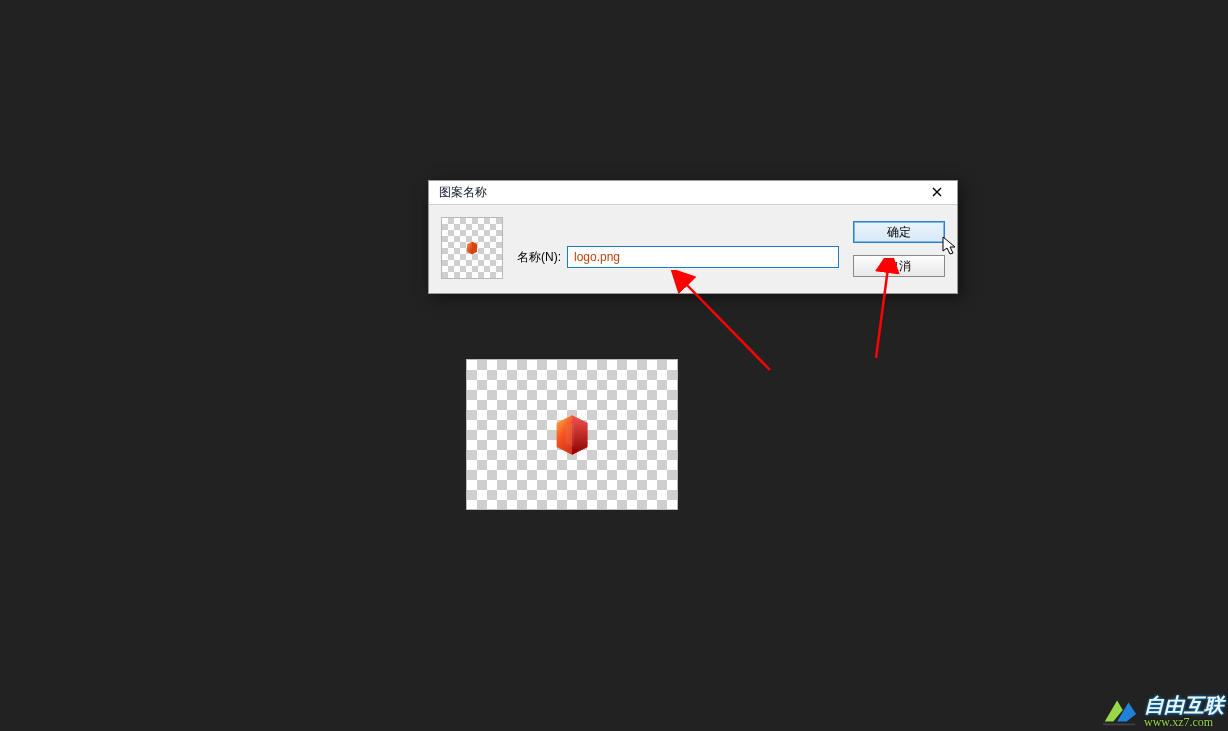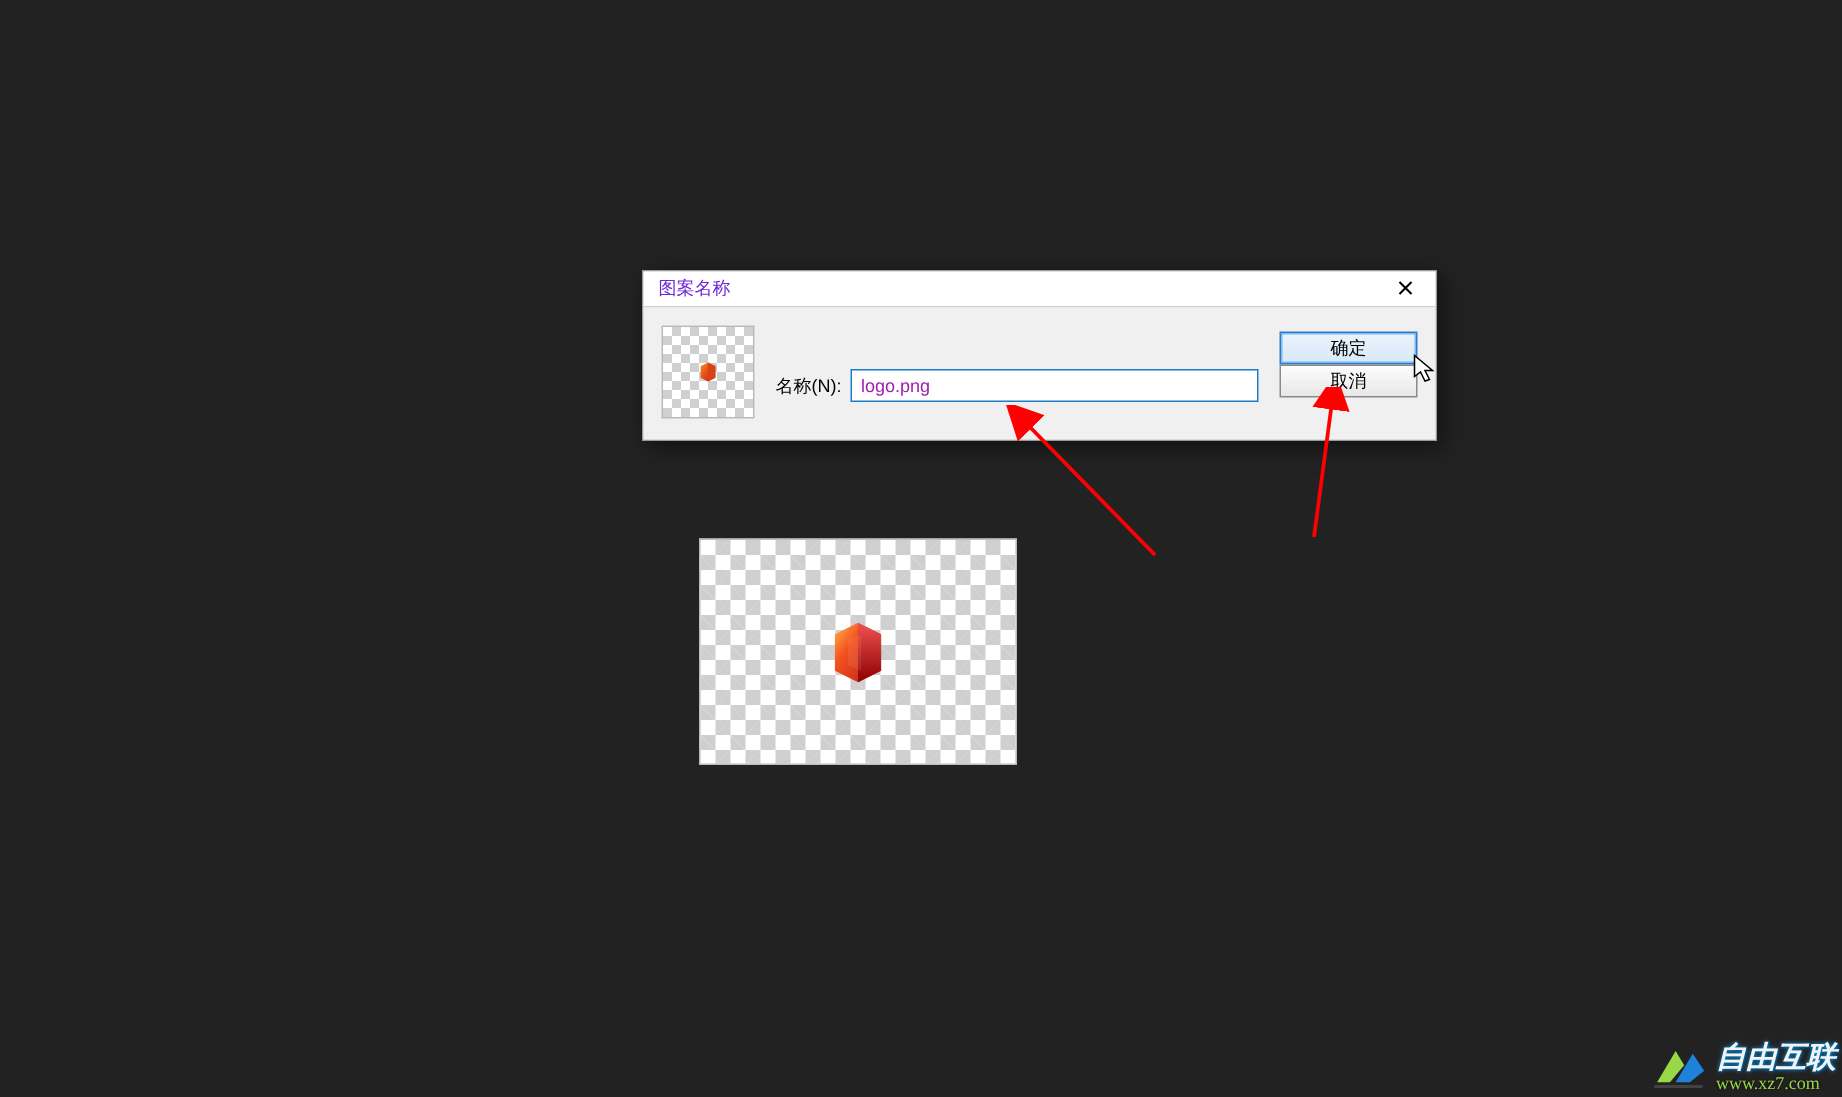--- a/index.html
+++ b/index.html
@@ -22,21 +22,21 @@
     box-shadow: 4px 4px 14px rgba(0,0,0,0.5);
   }
   .titlebar {
     height: 24px;
     background: #ffffff;
     display: flex;
     align-items: center;
     padding: 0 6px 0 10px;
     border-bottom: 1px solid #d0d0d0;
   }
-  .titlebar .title { flex: 1; color: #6d28d9; font-size: 12px; }
+  .titlebar .title { flex: 1; color: #0f172a; font-size: 12px; }
   .titlebar .close {
     width: 28px; height: 20px;
     display: flex; align-items: center; justify-content: center;
     cursor: pointer;
     color: #000;
   }
   .titlebar .close svg { width: 10px; height: 10px; }
 
   .dialog-body {
     display: flex;
@@ -66,27 +66,27 @@
     flex: 1;
     padding-top: 18px;
   }
   .name-label { color: #000; white-space: nowrap; text-align: right; }
   .name-input {
     flex: 1;
     height: 22px;
     border: 1px solid #1a7bc7;
     padding: 0 6px;
     font-size: 12px;
-    color: #a21caf;
+    color: #c2410c;
     background: #fff;
     outline: none;
   }
 
   .btn-col {
-    display: flex; flex-direction: column; gap: 0;
+    display: flex; flex-direction: column; gap: 12px;
     padding-top: 4px;
   }
   .btn {
     width: 92px; height: 22px;
     border: 1px solid #8a8a8a;
     background: linear-gradient(#fdfdfd,#e7e7e7);
     font-size: 12px;
     cursor: pointer;
     display: flex; align-items: center; justify-content: center;
   }

